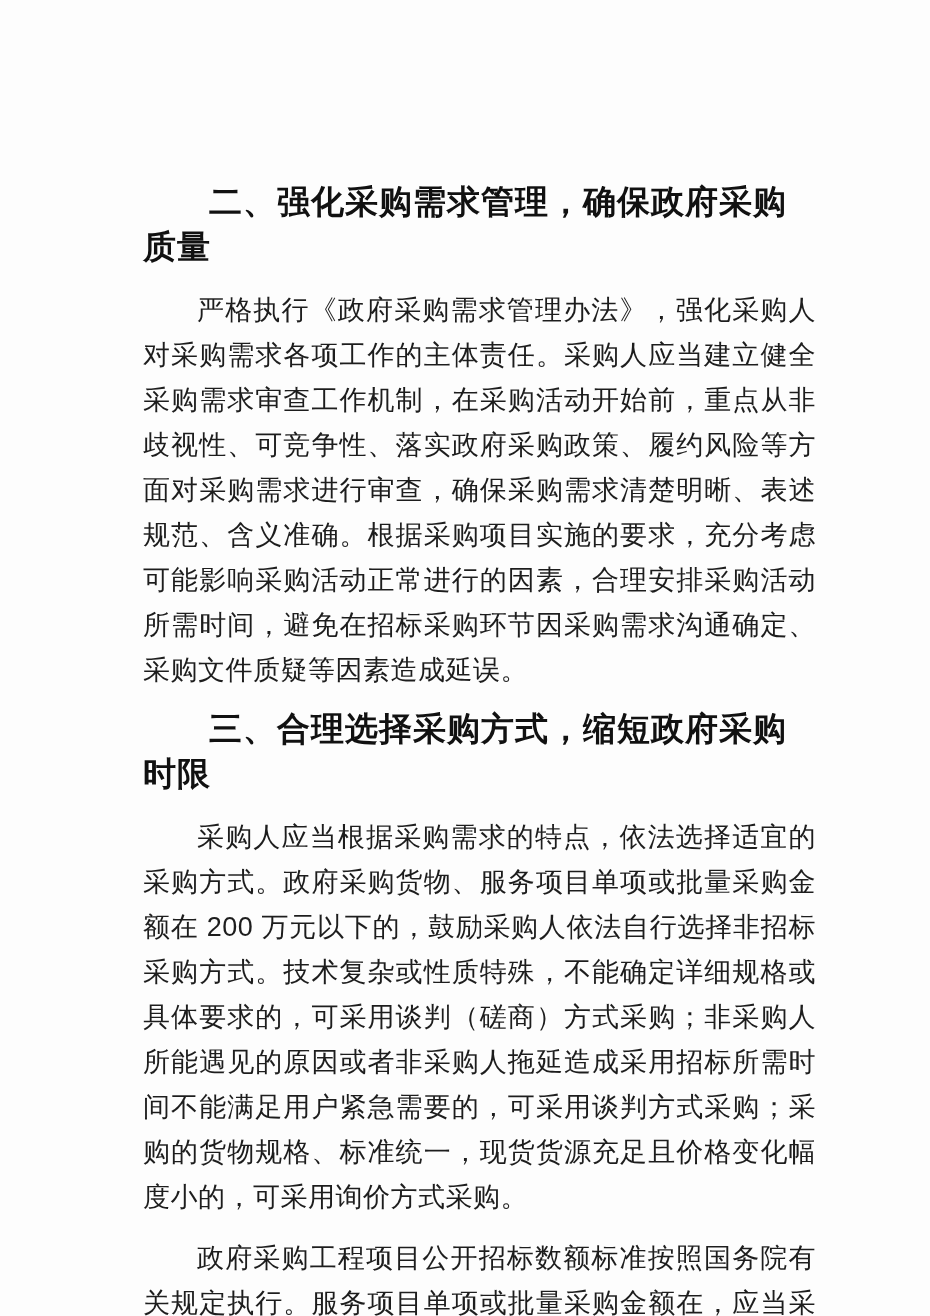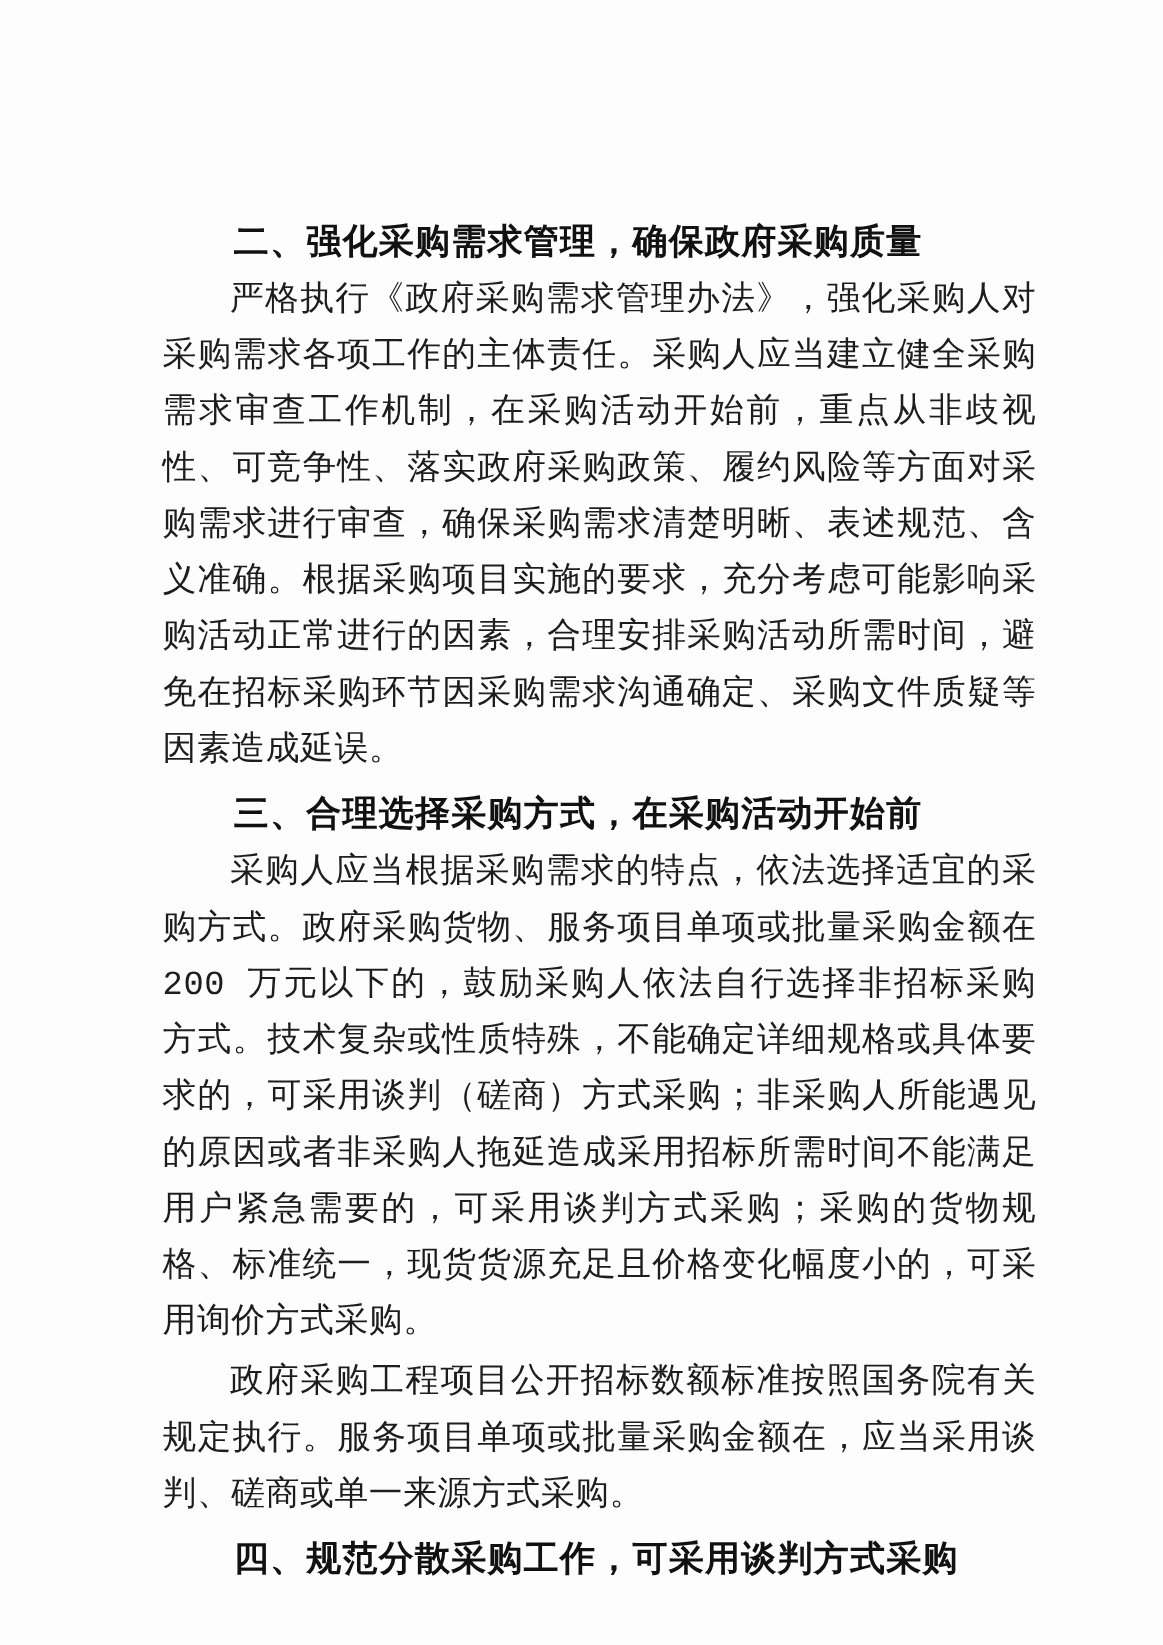--- a/index.html
+++ b/index.html
@@ -15,52 +15,52 @@
     overflow: hidden;
     box-sizing: border-box;
   }
   .doc-content {
     position: absolute;
     top: 166px;
     left: 127px;
     width: 705px;
   }
   .doc-heading {
-    font-family: Liberation Sans, sans-serif;
+    font-family: Liberation Mono, monospace;
     font-weight: 700;
     color: #111111;
-    font-size: 28px;
+    font-size: 33px;
     line-height: 45px;
-    margin: 4px;
+    margin: 16px;
     text-indent: 2em;
     letter-spacing: 1px;
   }
   .doc-paragraph {
-    font-family: Liberation Mono, monospace;
+    font-family: Liberation Sans, sans-serif;
     color: #1d1d1d;
     font-size: 27px;
     line-height: 45px;
-    margin: 3px;
+    margin: 16px;
     text-align: justify;
     text-justify: inter-character;
     text-indent: 2em;
     letter-spacing: 0.5px;
   }
 </style>
 </head>
 <body>
 
 <div class="page">
   <div class="doc-content">
 
     <h2 class="doc-heading">二、强化采购需求管理，确保政府采购质量</h2>
 
     <p class="doc-paragraph">严格执行《政府采购需求管理办法》，强化采购人对采购需求各项工作的主体责任。采购人应当建立健全采购需求审查工作机制，在采购活动开始前，重点从非歧视性、可竞争性、落实政府采购政策、履约风险等方面对采购需求进行审查，确保采购需求清楚明晰、表述规范、含义准确。根据采购项目实施的要求，充分考虑可能影响采购活动正常进行的因素，合理安排采购活动所需时间，避免在招标采购环节因采购需求沟通确定、采购文件质疑等因素造成延误。</p>
 
-    <h2 class="doc-heading">三、合理选择采购方式，在采购活动开始前</h2>
+    <h2 class="doc-heading">三、合理选择采购方式，缩短政府采购时限</h2>
 
     <p class="doc-paragraph">采购人应当根据采购需求的特点，依法选择适宜的采购方式。政府采购货物、服务项目单项或批量采购金额在 200 万元以下的，鼓励采购人依法自行选择非招标采购方式。技术复杂或性质特殊，不能确定详细规格或具体要求的，可采用谈判（磋商）方式采购；非采购人所能遇见的原因或者非采购人拖延造成采用招标所需时间不能满足用户紧急需要的，可采用谈判方式采购；采购的货物规格、标准统一，现货货源充足且价格变化幅度小的，可采用询价方式采购。</p>
 
     <p class="doc-paragraph">政府采购工程项目公开招标数额标准按照国务院有关规定执行。服务项目单项或批量采购金额在，应当采用谈判、磋商或单一来源方式采购。</p>
 
     <h2 class="doc-heading">四、规范分散采购工作，可采用谈判方式采购</h2>
 
   </div>
 </div>
 

